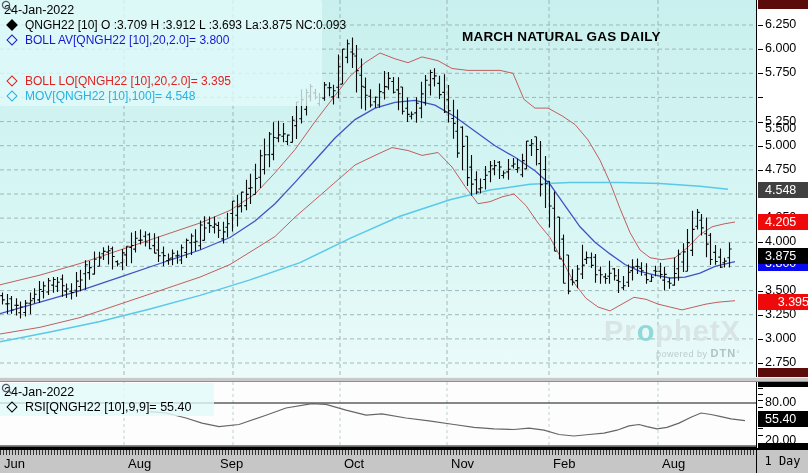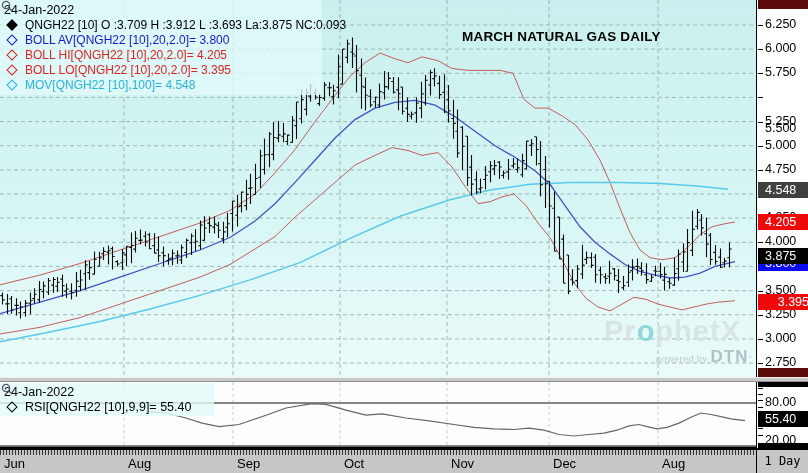--- a/index.html
+++ b/index.html
@@ -19,21 +19,21 @@
   .lrow .mag{width:13px;height:13px;margin:0 4px 0 1px;flex:0 0 auto;}
   .diamond{width:8px;height:8px;transform:rotate(45deg);margin:0 9px 0 4px;flex:0 0 auto;}
   .diamond.open{background:transparent;border:1.4px solid currentColor;}
   .diamond.filled{background:currentColor;border:1.4px solid currentColor;}
   .legend-date{font-size:12.5px;color:#000;}
   
   .watermark{position:absolute;left:604px;top:317px;text-align:left;pointer-events:none;}
   .wm1{font-size:29px;font-weight:700;color:rgba(216,228,228,.95);letter-spacing:1px;line-height:29px;}
   .wm1 .wm-o{color:rgba(140,214,214,.95);}
   .wm2{font-size:9px;color:#bccccc;margin:1px 0 0 52px;letter-spacing:.5px;}
-  .wm2 b{font-size:17px;color:#aec4c4;letter-spacing:1px;}
+  .wm2 b{font-size:11px;color:#aec4c4;letter-spacing:1px;}
   
   .price-axis{position:absolute;left:756px;top:0;width:60px;height:377px;background:#fff;
               border-left:1px solid #000;}
   .scrollbar-top,.scrollbar-bottom{position:absolute;left:1px;width:51px;height:9px;background:#5c0b0b;}
   .scrollbar-top{top:0;} .scrollbar-bottom{top:368px;}
   .axis-label{position:absolute;left:8px;font-size:12.5px;color:#000;white-space:nowrap;}
   .axis-tick{position:absolute;left:1px;width:5px;height:1px;background:#000;}
   .axis-badge{position:absolute;left:1px;width:51px;height:16px;color:#fff;
               font-size:12.5px;line-height:16px;padding-left:7px;white-space:nowrap;}
   
@@ -102,25 +102,21 @@
       </div>
 
     <div class="lrow" style="color: rgb(0, 0, 0);">
           <span class="diamond filled"></span>
           <span>QNGH22 [10] O :3.709 H :3.912 L :3.693 La:3.875 NC:0.093</span>
         </div>
         <div class="lrow" style="color: rgb(24, 24, 210);">
           <span class="diamond open"></span>
           <span>BOLL AV[QNGH22 [10],20,2.0]= 3.800</span>
         </div>
-        <div class="lrow" style="color: rgb(224, 34, 34);">
-          <span class="diamond open"></span>
-          <span>BOLL HI[QNGH22 [10],20,2.0]= 4.205</span>
-        </div>
-        <div class="lrow" style="color: rgb(224, 34, 34);">
+        <div class="lrow" style="color: rgb(224, 34, 34); margin-top: 26px;">
           <span class="diamond open"></span>
           <span>BOLL LO[QNGH22 [10],20,2.0]= 3.395</span>
         </div>
         <div class="lrow" style="color: rgb(40, 178, 226);">
           <span class="diamond open"></span>
           <span>MOV[QNGH22 [10],100]= 4.548</span>
         </div>
       </div>
 
     <div class="chart-title">MARCH NATURAL GAS DAILY</div>
@@ -217,20 +213,20 @@
       <div class="axis-badge" style="top: 29px; background: rgb(0, 0, 0);">55.40</div>
     </div>
 
   <div class="x-axis" id="x-axis">
     <div class="xticks"></div>
     <div class="interval-cell">
       <span>1 Day</span>
     </div>
   <div class="month-label" style="left: 4px;">Jun</div>
       <div class="month-label" style="left: 128px;">Aug</div>
-      <div class="month-label" style="left: 237px;">Sep</div>
+      <div class="month-label" style="left: 220px;">Sep</div>
       <div class="month-label" style="left: 344px;">Oct</div>
       <div class="month-label" style="left: 451px;">Nov</div>
-      <div class="month-label" style="left: 553px;">Dec</div>
+      <div class="month-label" style="left: 553px;">Feb</div>
       <div class="month-label" style="left: 662px;">Aug</div>
     </div>
 
 </div>
 
 </body></html>

